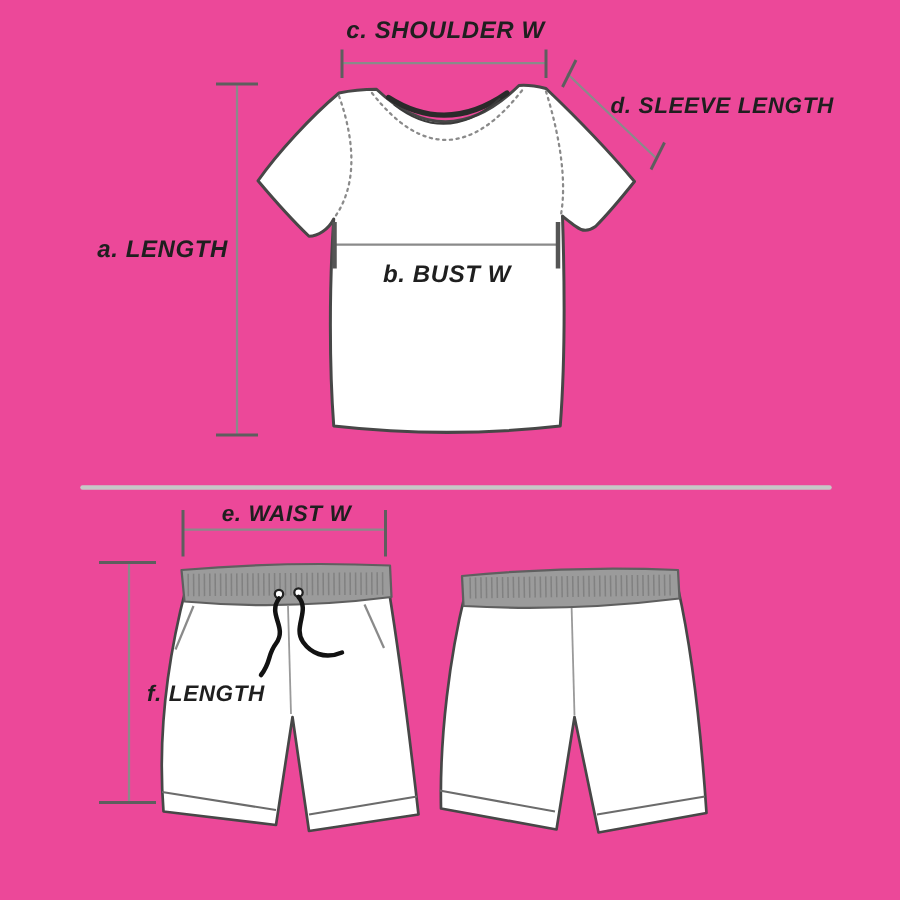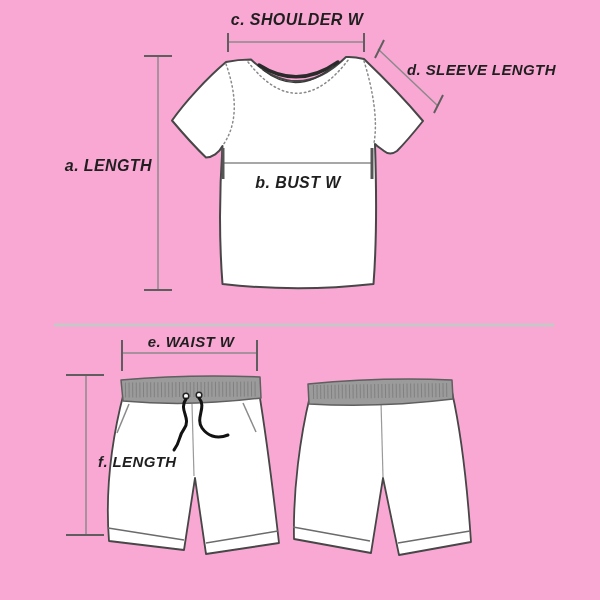--- a/index.html
+++ b/index.html
@@ -1,20 +1,20 @@
 <!DOCTYPE html>
 <html><head>
 <meta charset="utf-8">
 <style>
   html, body { margin: 0; padding: 0; background: #ffffff; }
   .stage {
     position: relative;
     width: 600px;
     height: 600px;
-    background: #f9a8d4;
+    background: #ec4899;
     overflow: hidden;
   }
   svg { display: block; }
   .lbl {
     font-family: "Liberation Sans", sans-serif;
     font-style: italic;
     font-weight: 600;
     font-size: 16px;
     letter-spacing: 0.4px;
   }

